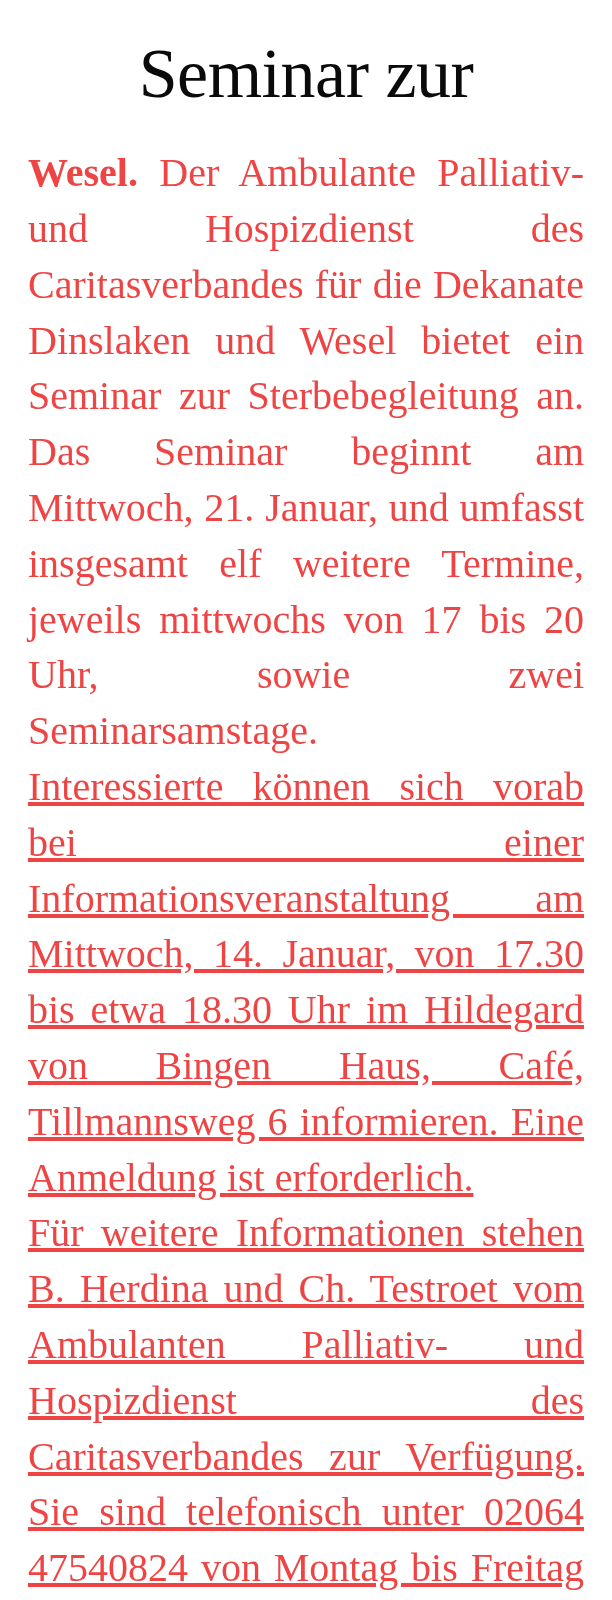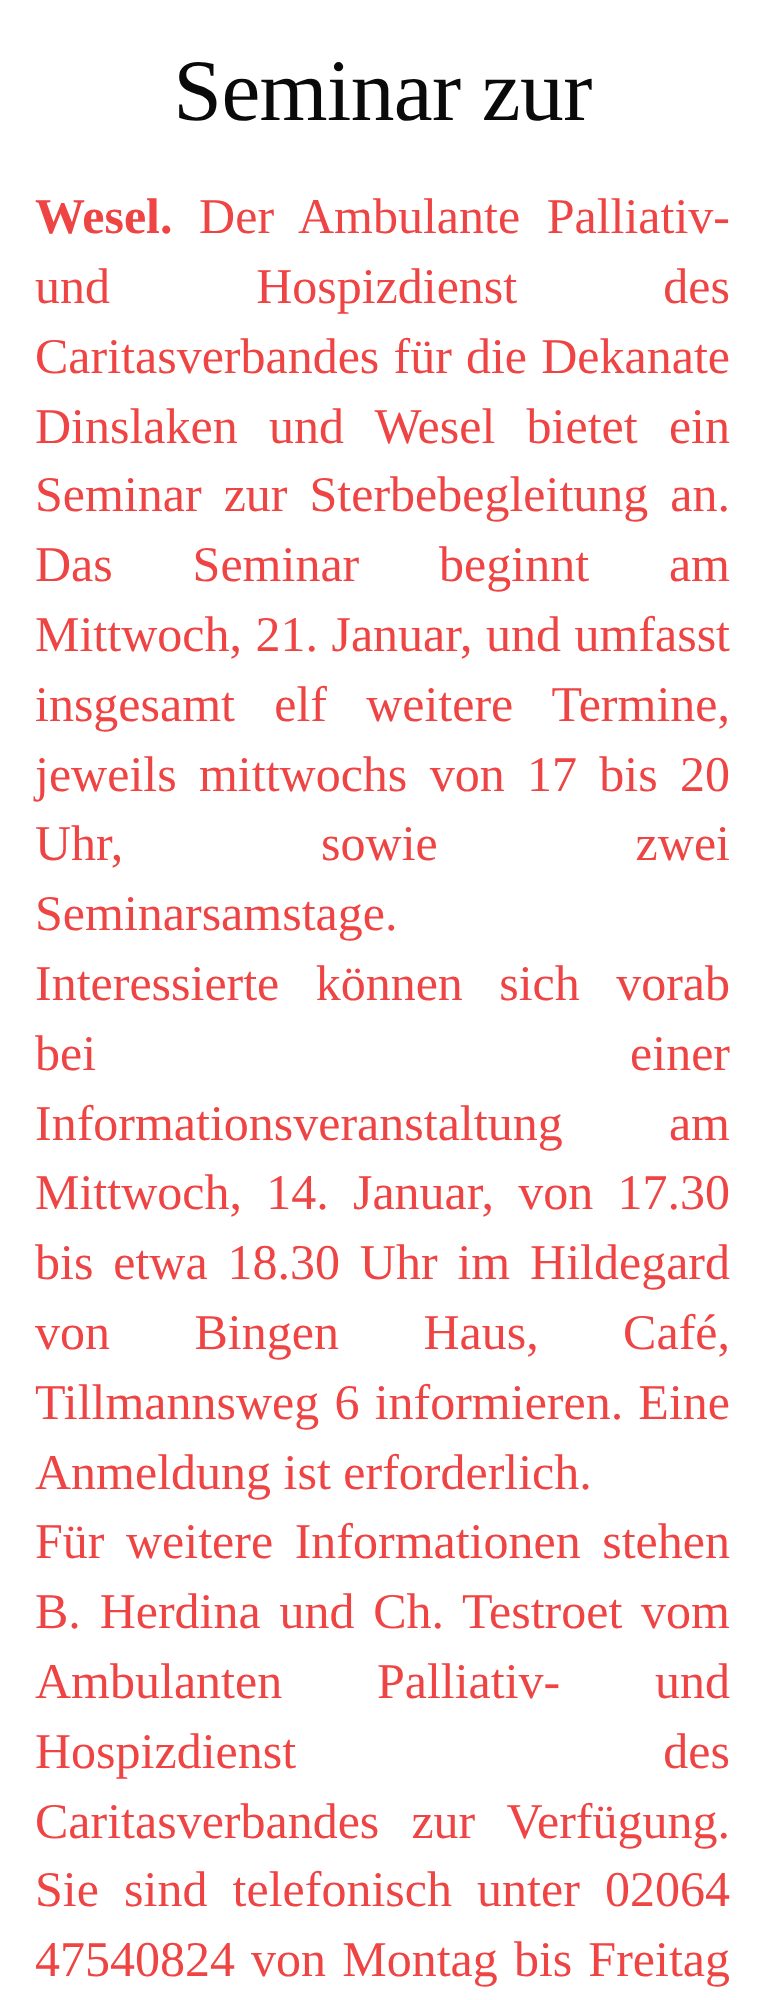--- a/index.html
+++ b/index.html
@@ -45,20 +45,21 @@
     hyphens: manual;
   }
   .body-col p {
     margin: 0;
   }
   .dateline {
     font-weight: bold;
   }
   .para + .para {
     margin-top: 0;
+    text-decoration: underline;
   }
   .last-line-left {
     text-align-last: left;
   }
 </style>
 </head>
 <body>
 
 <div class="page">
 

